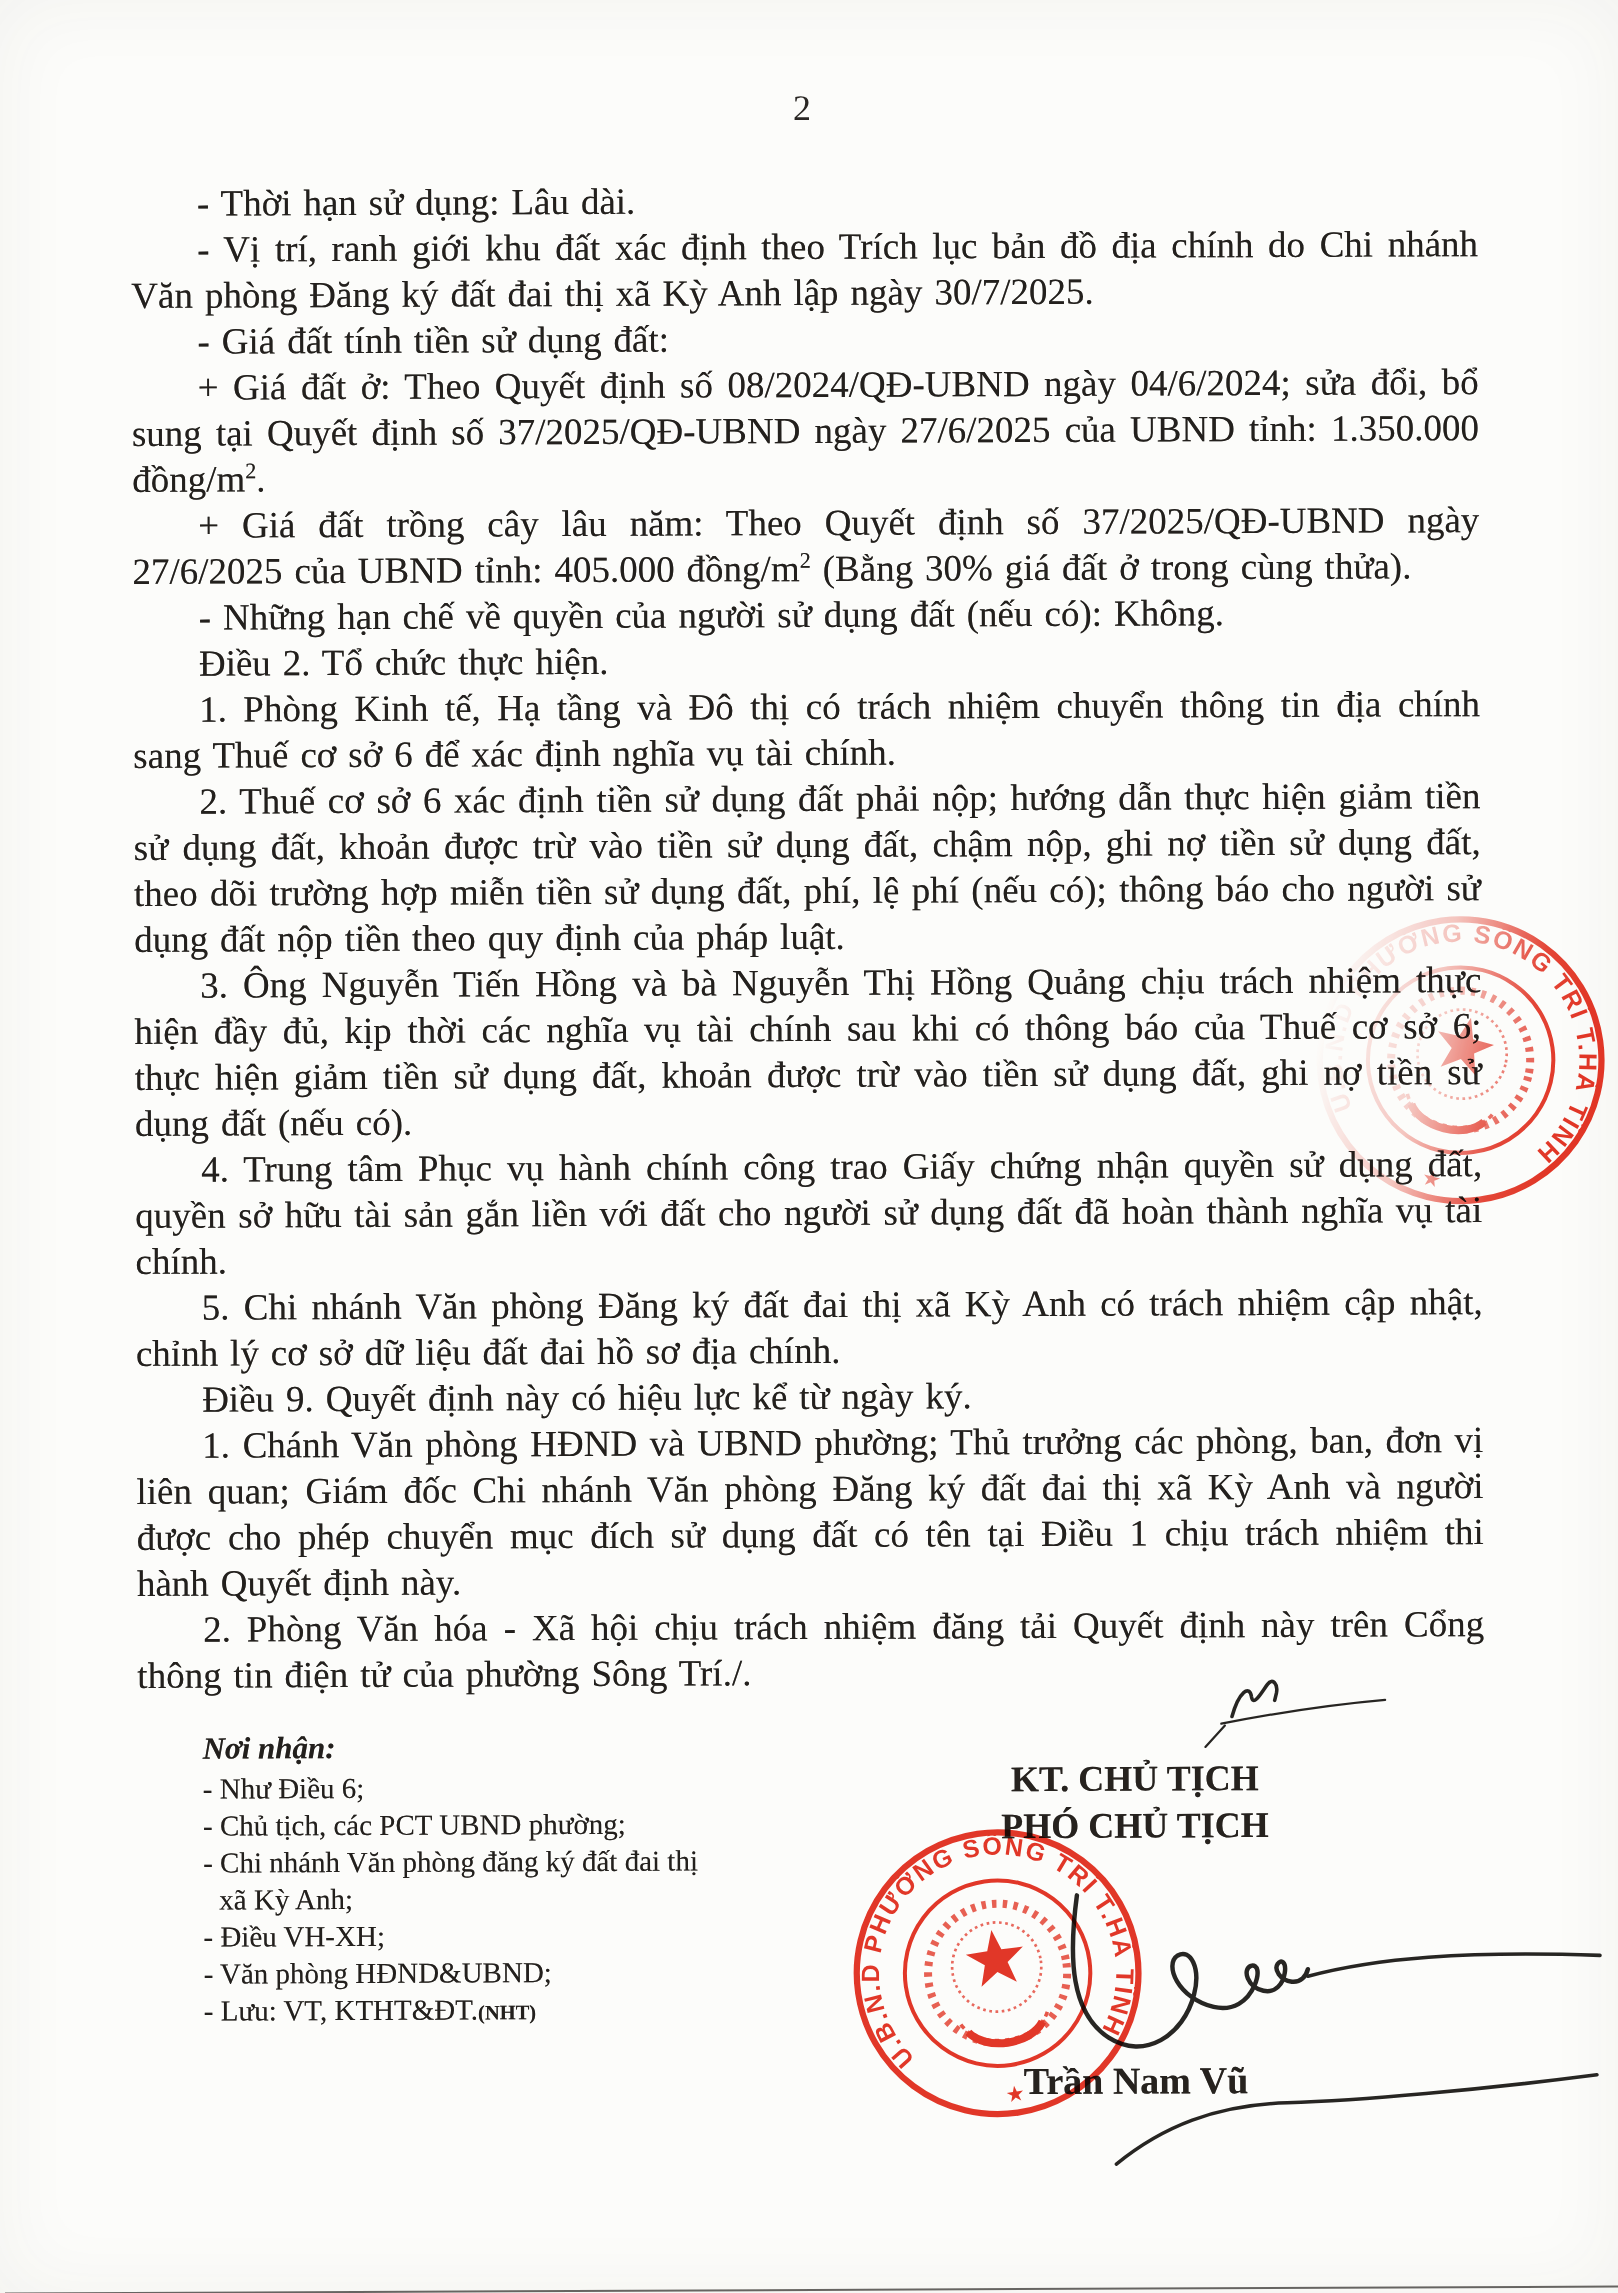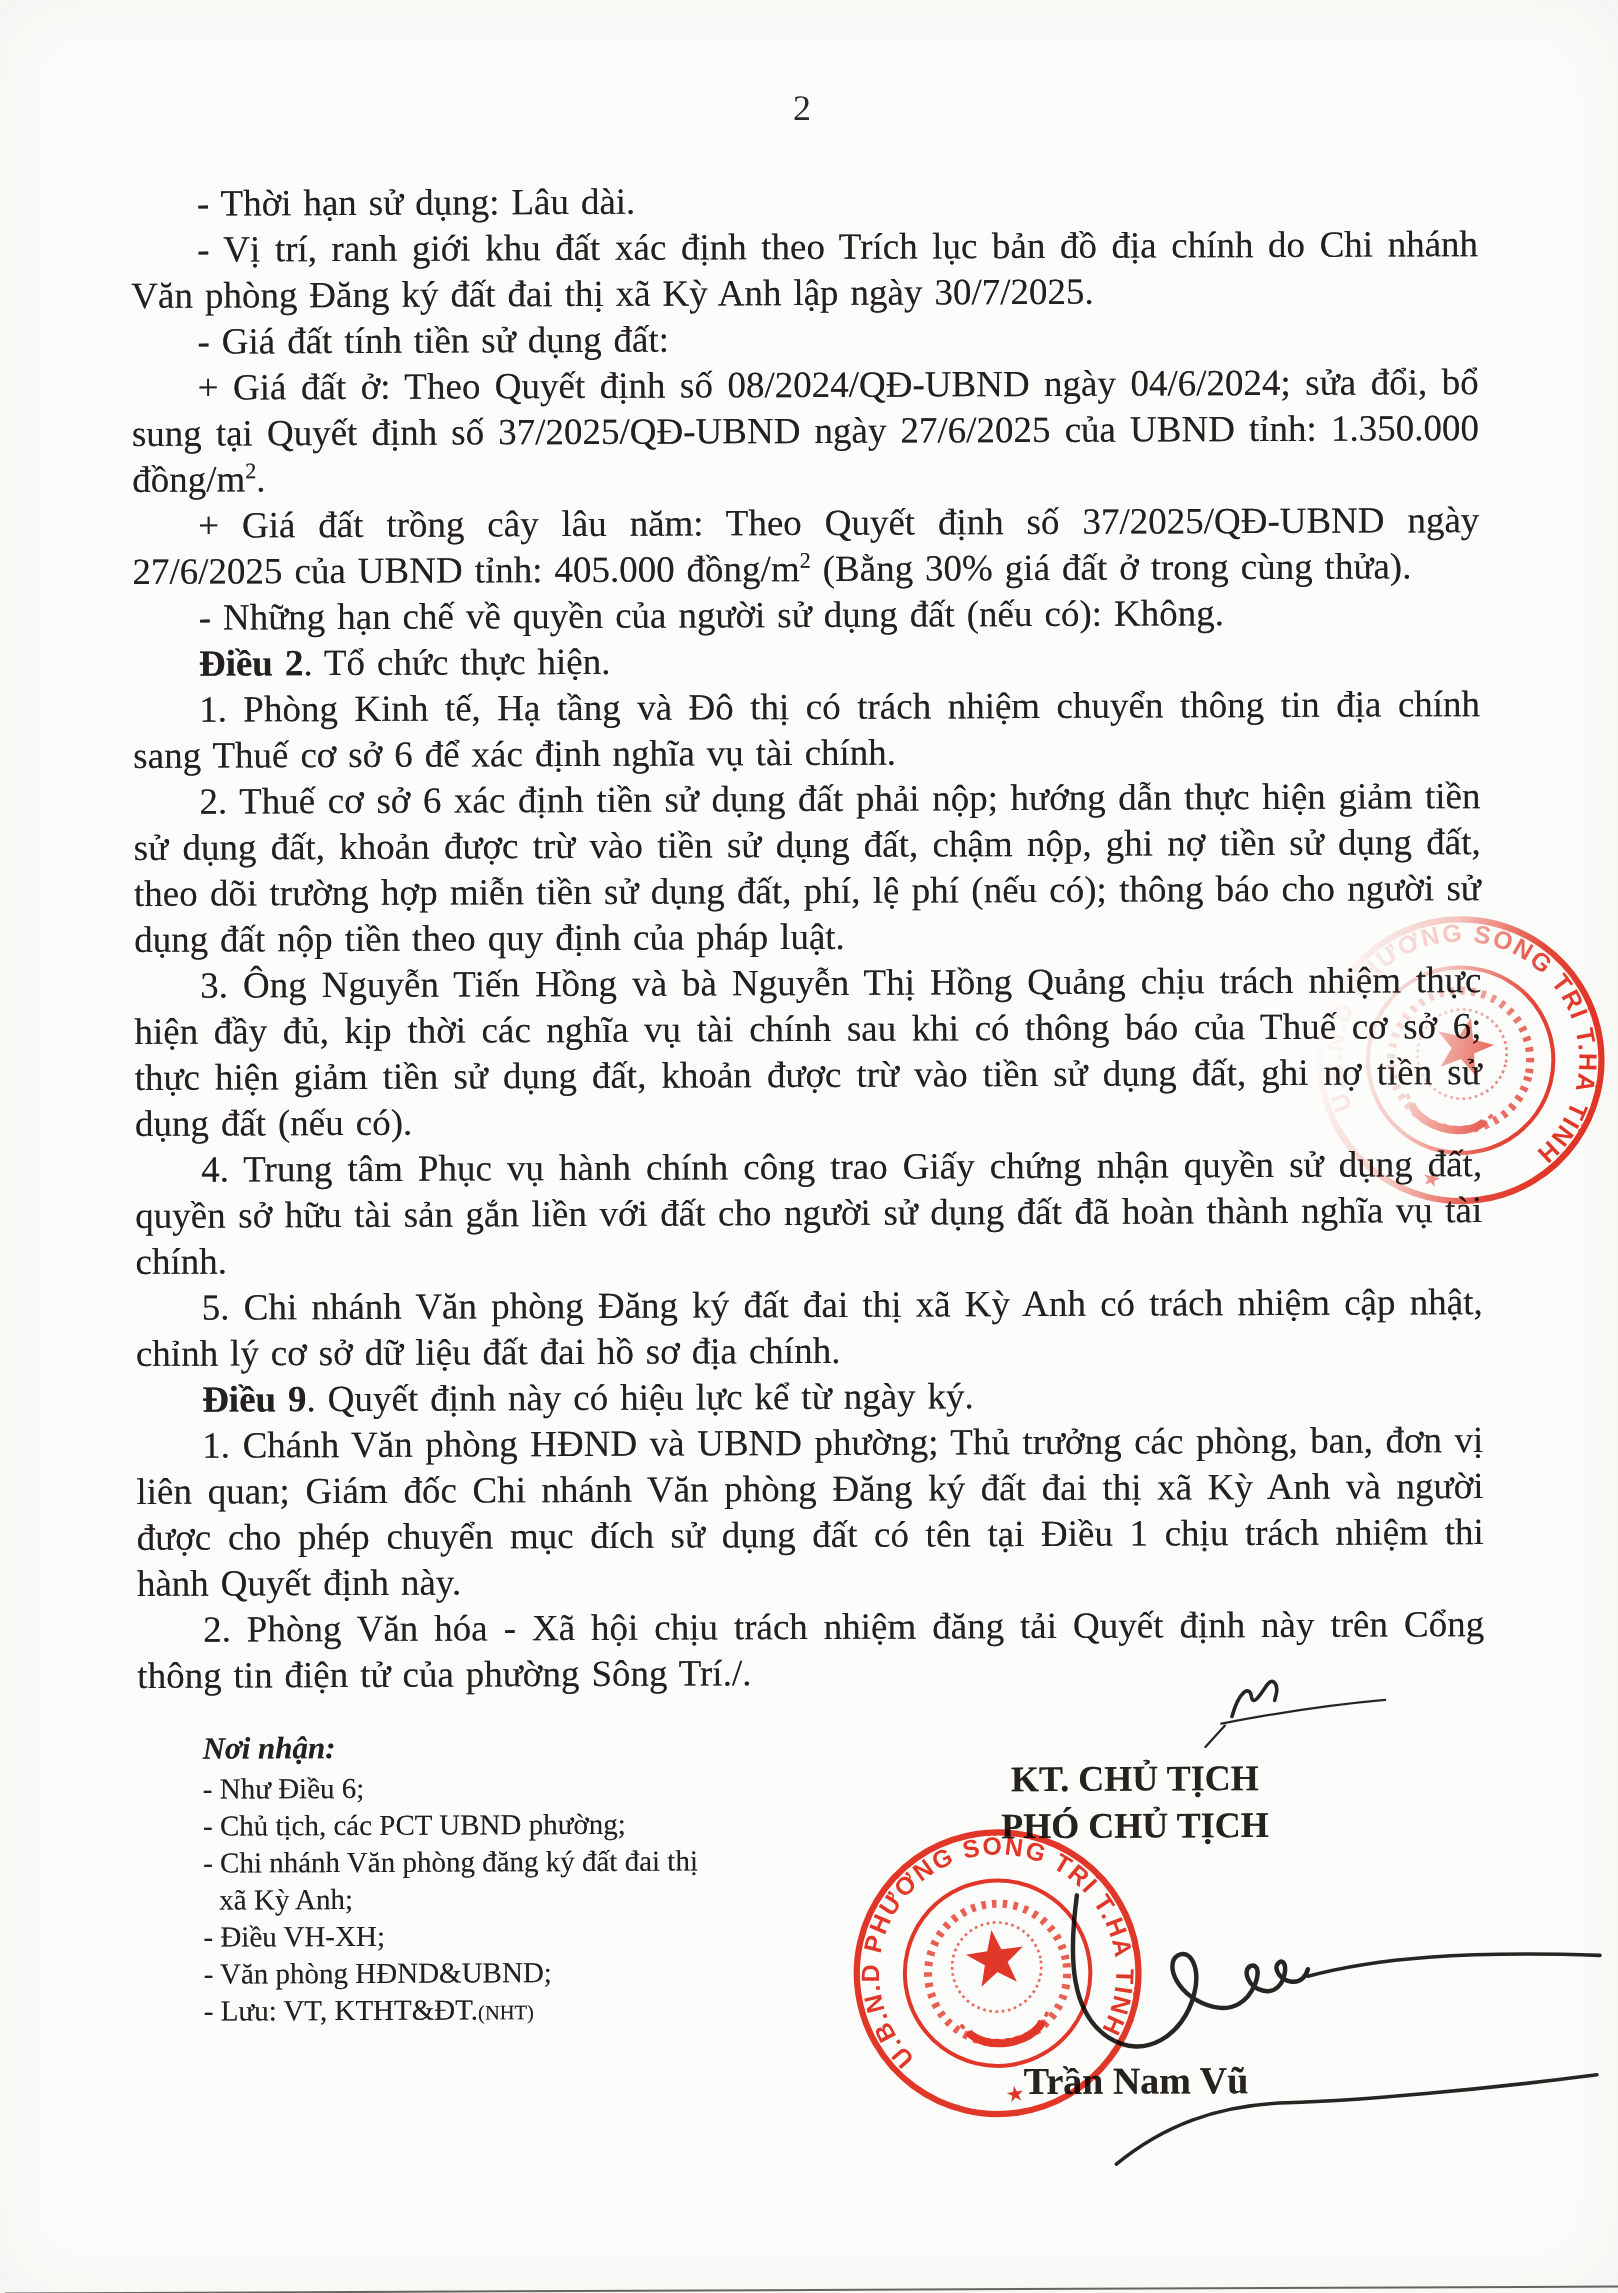--- a/index.html
+++ b/index.html
@@ -18,29 +18,29 @@
     text-align:center;font-size:36px;color:#2a2724;
   }
   .body-text{
     position:absolute;top:178px;left:135px;width:1347px;
     font-size:37px;line-height:46px;word-spacing:2.7px;
     text-shadow:0 0 0.5px rgba(35,32,29,.55);
   }
   .body-text p{margin:0;text-indent:66px;}
   .body-text p.justify{text-align:justify;}
   .body-text sup{font-size:60%;line-height:0;}
-  .body-text b{font-weight:bold;margin-top:40px;}
+  .body-text b{font-weight:normal;margin-top:40px;}
   .recipients{
     position:absolute;top:1727px;left:200px;width:517px;
     font-size:29px;line-height:37px;
     text-shadow:0 0 0.4px rgba(35,32,29,.5);
   }
   .recipients-heading{font-weight:bold;font-style:italic;font-size:31px;margin-bottom:3.6px;}
   .recipient-item{padding-left:16px;text-indent:-16px;}
-  .recipient-item small{font-size:20.5px;}
+  .recipient-item small{font-size:20.5px;font-weight:bold;}
   .sig-block{
     position:absolute;top:1757px;left:847px;width:570px;
     text-align:center;font-weight:bold;color:#26221e;
     text-shadow:0 0 0.5px rgba(35,32,29,.5);
   }
   .sig-title{font-size:36px;line-height:47px;}
   .signer-name{position:absolute;top:2060px;left:847px;width:570px;
     text-align:center;font-weight:bold;font-size:38px;color:#26221e;
     text-shadow:0 0 0.5px rgba(35,32,29,.5);}
   .stamp{position:absolute;mix-blend-mode:multiply;}

